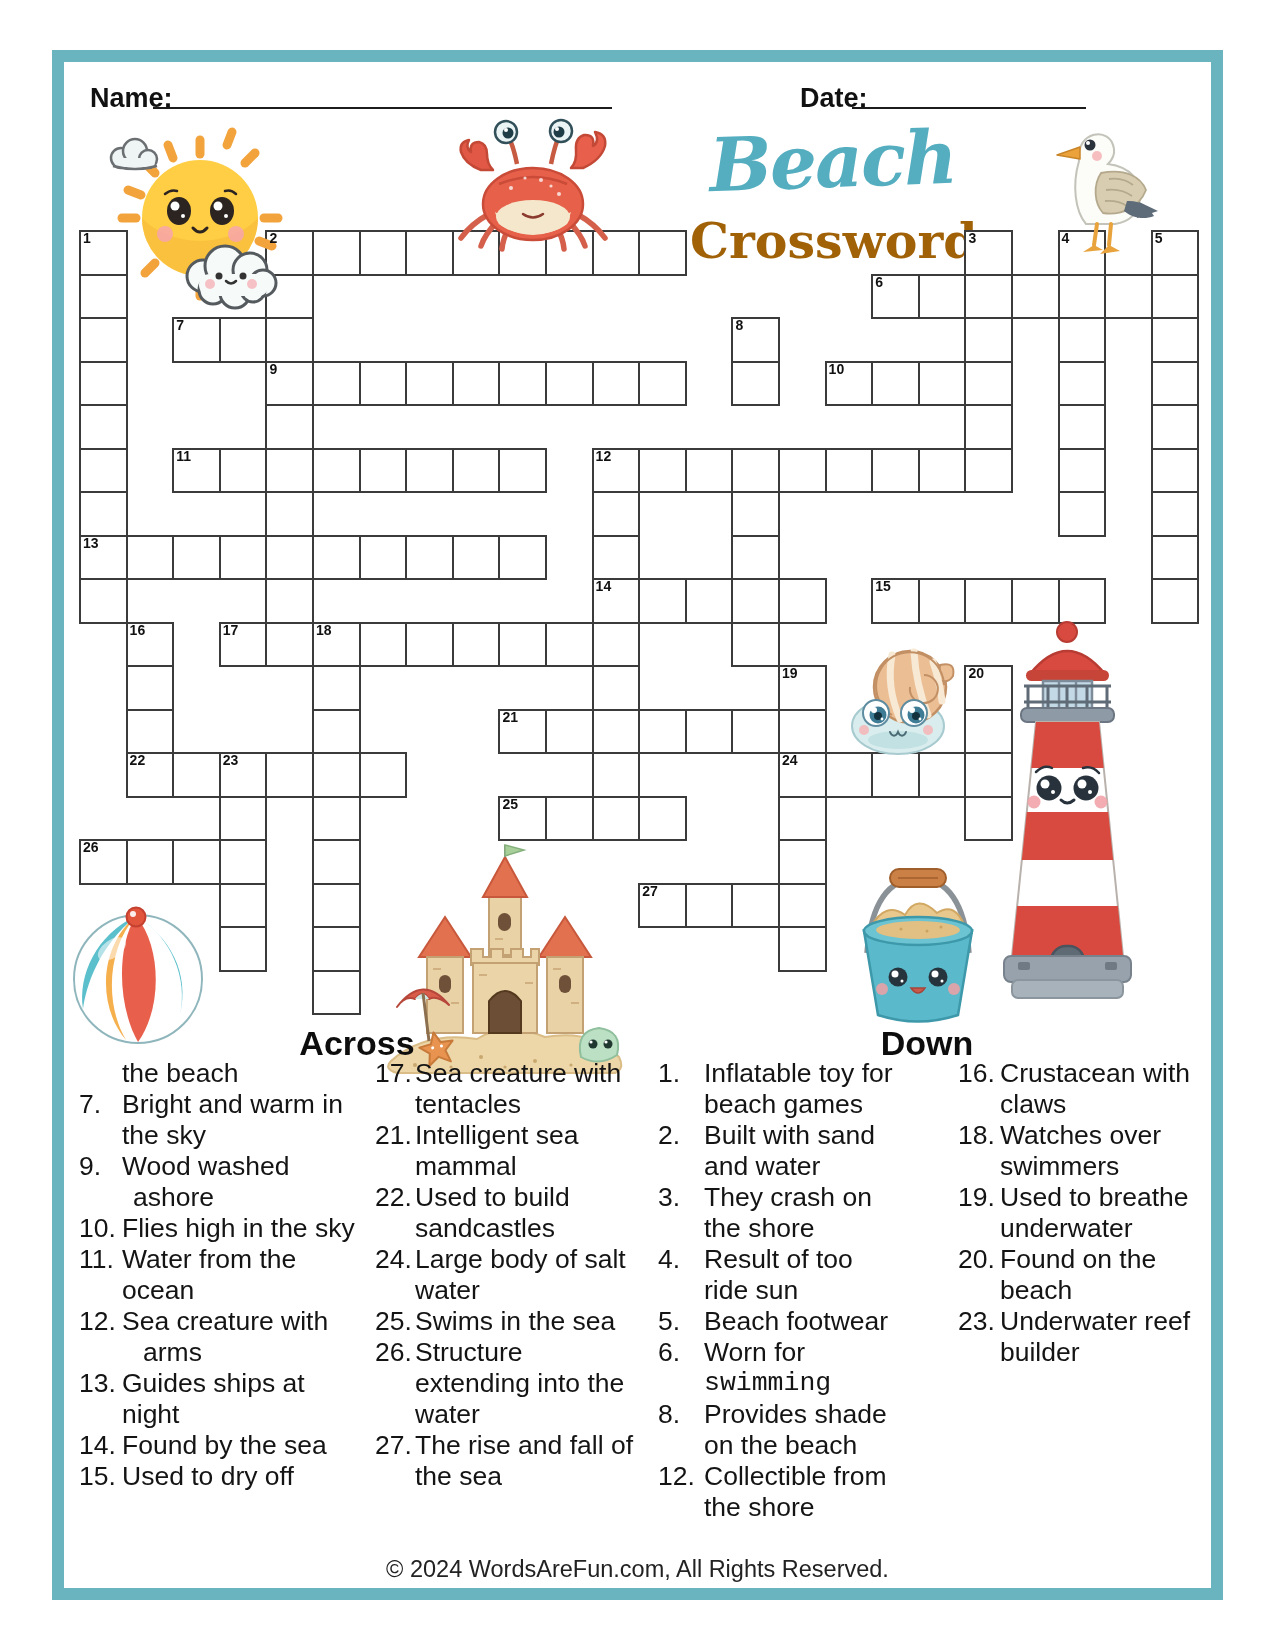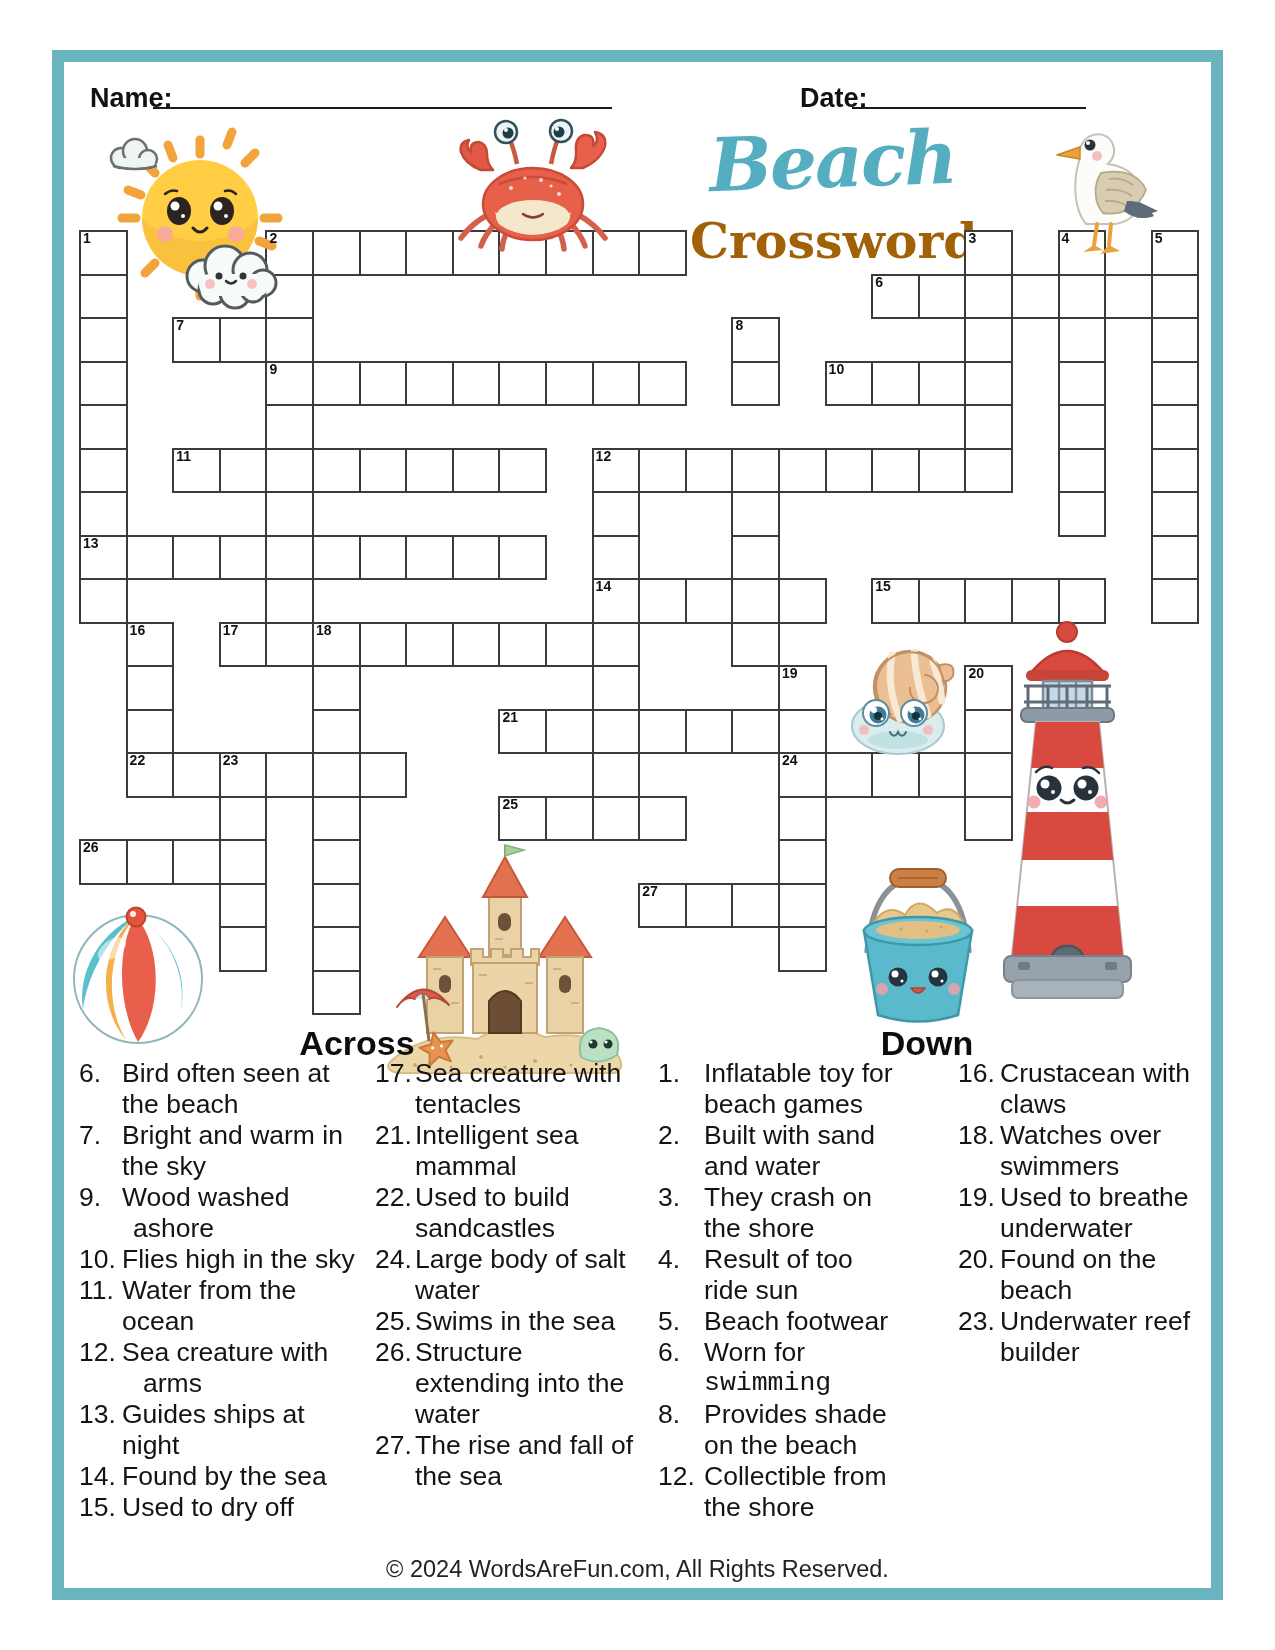--- a/index.html
+++ b/index.html
@@ -501,21 +501,20 @@
     <circle cx="39" cy="124" r="6" fill="#F0A0A4" opacity="0.85"></circle>
     <circle cx="111" cy="124" r="6" fill="#F0A0A4" opacity="0.85"></circle>
     <path d="M68,123 Q75,133 82,123 Z" fill="#C85A4C" stroke="#A8453A" stroke-width="1.5"></path>
   </svg>
 
   <div class="clue-head" style="left:357px;top:1024px;">Across</div>
   <div class="clue-head" style="left:927px;top:1024px;">Down</div>
 
   <div id="clue-cols">
       <div class="clue-col" style="left: 79px; top: 1058px;">
-        <div class="clue"><span class="clue-num" style="width: 43px;">6.</span>Bird often seen at</div>
         <div class="clue-cont" style="margin-left: 43px;">the beach</div>
         <div class="clue"><span class="clue-num" style="width: 43px;">7.</span>Bright and warm in</div>
         <div class="clue-cont" style="margin-left: 43px;">the sky</div>
         <div class="clue"><span class="clue-num" style="width: 43px;">9.</span>Wood washed</div>
         <div class="clue-cont" style="margin-left: 54px;">ashore</div>
         <div class="clue"><span class="clue-num" style="width: 43px;">10.</span>Flies high in the sky</div>
         <div class="clue"><span class="clue-num" style="width: 43px;">11.</span>Water from the</div>
         <div class="clue-cont" style="margin-left: 43px;">ocean</div>
         <div class="clue"><span class="clue-num" style="width: 43px;">12.</span>Sea creature with</div>
         <div class="clue-cont" style="margin-left: 64px;">arms</div>

